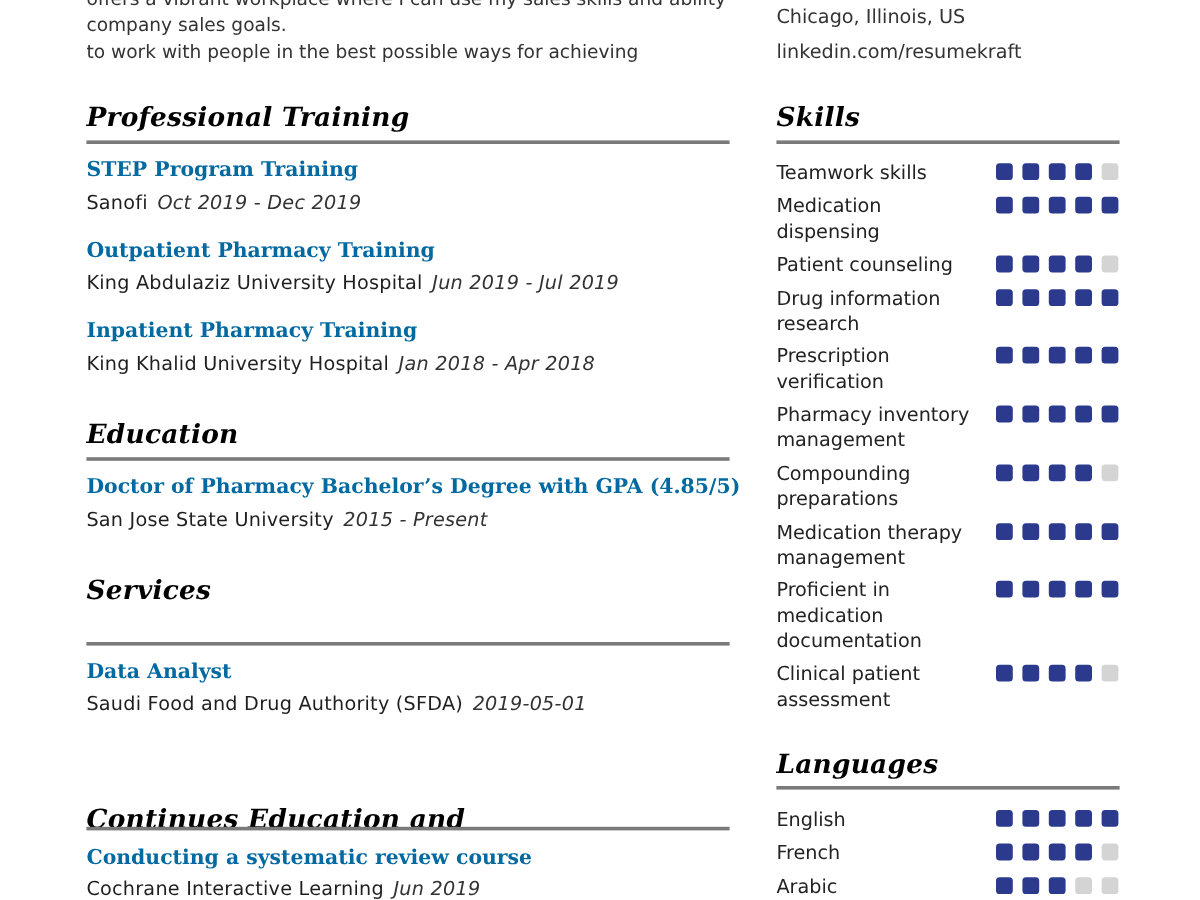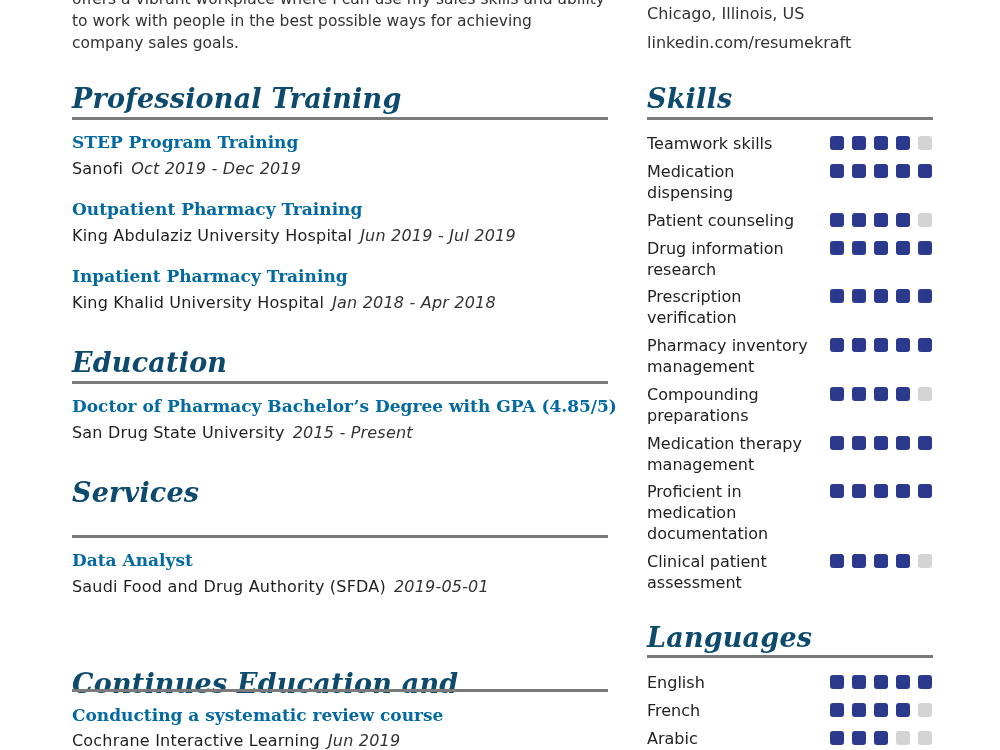--- a/index.html
+++ b/index.html
@@ -1,39 +1,39 @@
 <!DOCTYPE html>
 <html><head>
 <meta charset="utf-8">
 <style>
   html, body { margin: 0; padding: 0; }
   body { width: 1000px; height: 750px; overflow: hidden; background: #ffffff; position: relative; font-family: "DejaVu Sans", sans-serif; color: #1f1f1f; }
   .left { position: absolute; left: 72px; top: 0; width: 536px; }
   .right { position: absolute; left: 647px; top: 0; width: 286px; }
   .summary { position: absolute; left: 72px; top: -12px; width: 540px; font-size: 15.5px; line-height: 22px; color: #333; }
-  .heading { font-family: "DejaVu Serif", serif; font-style: italic; font-weight: bold; color: #0c4a6e; font-size: 27px; line-height: 25px; letter-spacing: 0.2px; }
+  .heading { font-family: "DejaVu Serif", serif; font-style: italic; font-weight: bold; color: #000000; font-size: 22px; line-height: 25px; letter-spacing: 0.2px; }
   .rule { height: 0; border-top: 3px solid #7a7a7a; }
   .abs { position: absolute; }
   .item-title { font-family: "DejaVu Serif", serif; font-weight: bold; font-size: 17px; color: #0369a1; white-space: nowrap; }
   .item-sub { font-size: 16px; color: #1f1f1f; white-space: nowrap; letter-spacing: 0.2px; }
   .item-date { font-style: italic; font-size: 16px; color: #333; margin-left: 8px; }
   .contact { font-size: 16px; color: #333; text-align: right; }
   .skill-row { position: absolute; left: 0; width: 286px; }
   .skill-label { position: absolute; left: 0; top: 0; width: 175px; font-size: 16px; line-height: 21px; color: #222; }
   .dots { position: absolute; left: 183px; top: 3px; display: flex; gap: 8px; }
   .dot { width: 14px; height: 14px; border-radius: 3px; background: #d4d4d4; }
   .dot.on { background: #2b3a8c; }
 </style>
 </head>
 <body>
 
 <div class="summary">
   <div>offers a vibrant workplace where I can use my sales skills and ability</div>
+  <div>company sales goals.</div>
   <div>to work with people in the best possible ways for achieving</div>
-  <div>company sales goals.</div>
 </div>
 
 <div class="left">
 
   <div class="abs heading" style="top:86px;">Professional Training</div>
   <div class="abs rule" style="top:117px; width:536px;"></div>
 
   <div class="abs item-title" style="top:132px;">STEP Program Training</div>
   <div class="abs item-sub" style="top:159px;">
     <span>Sanofi</span><span class="item-date">Oct 2019 - Dec 2019</span>
@@ -47,21 +47,21 @@
   <div class="abs item-title" style="top:266px;">Inpatient Pharmacy Training</div>
   <div class="abs item-sub" style="top:293px;">
     <span>King Khalid University Hospital</span><span class="item-date">Jan 2018 - Apr 2018</span>
   </div>
 
   <div class="abs heading" style="top:350px;text-align:center;">Education</div>
   <div class="abs rule" style="top:381px; width:536px;"></div>
 
   <div class="abs item-title" style="top:396px;">Doctor of Pharmacy Bachelor’s Degree with GPA (4.85/5)</div>
   <div class="abs item-sub" style="top:423px;">
-    <span>San Drug State University</span><span class="item-date">2015 - Present</span>
+    <span>San Jose State University</span><span class="item-date">2015 - Present</span>
   </div>
 
   <div class="abs heading" style="top:480px;">
     <div>Services</div>
   </div>
   <div class="abs rule" style="top:535px; width:536px;"></div>
 
   <div class="abs item-title" style="top:550px;">Data Analyst</div>
   <div class="abs item-sub" style="top:577px;">
     <span>Saudi Food and Drug Authority (SFDA)</span><span class="item-date">2019-05-01</span>

